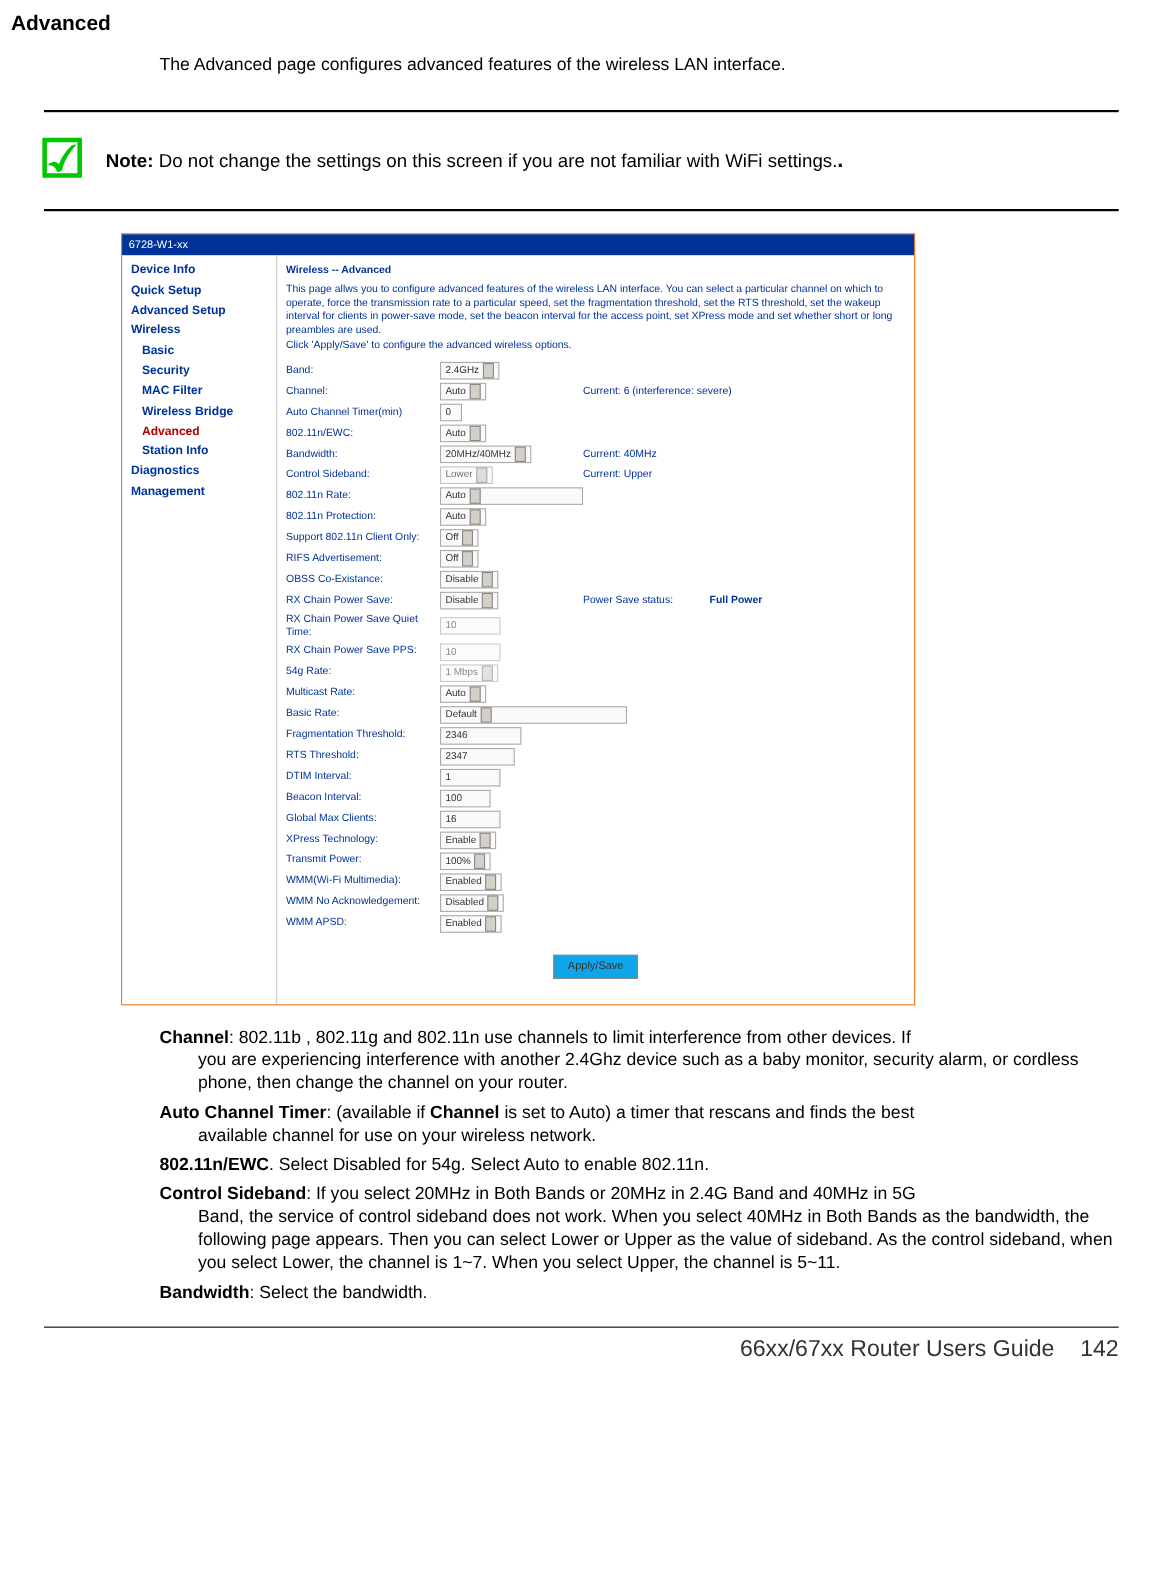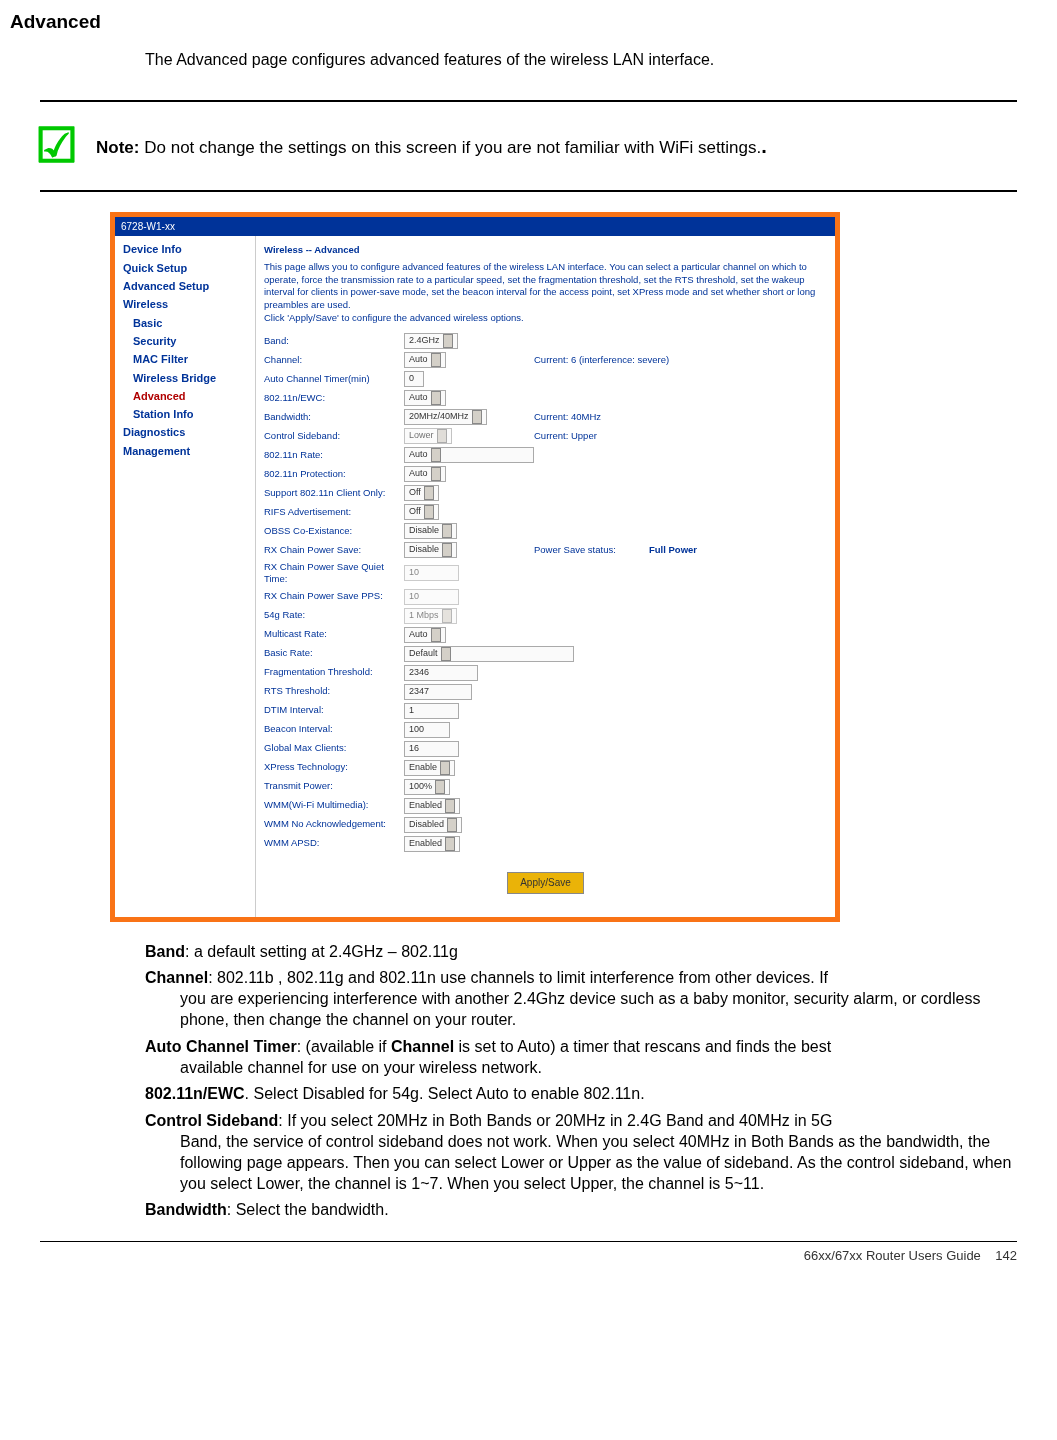--- a/index.html
+++ b/index.html
@@ -41,21 +41,21 @@
   .note-text {
     font-size: 17px;
   }
   .note-text .label {
     font-weight: bold;
   }
   .screenshot {
     width: 720px;
     margin-left: 70px;
     margin-bottom: 20px;
-    border: 5px solid #f97316;
+    border: 1px solid #f97316;
     position: relative;
     font-size: 9px;
   }
   .ss-header {
     background: #003399;
     color: #fff;
     padding: 3px 6px;
     font-family: Verdana, sans-serif;
     font-size: 10px;
   }
@@ -125,21 +125,21 @@
     margin-left:3px;
     background:#d4d0c8;
     border:1px solid #888;
     box-sizing:border-box;
     display:inline-block;
     position:relative;
   }
   .ss-apply {
     width:75px;height:20px;
     border:1px solid #888;
-    background:#eab308;
+    background:#0ea5e9;
     color:#333;
     font-size:10px;
     display:flex;align-items:center;justify-content:center;
     margin: 20px auto 15px auto;
   }
   .definitions {
     margin-left: 105px;
     font-size: 16px;
   }
   .definitions .def {
@@ -150,21 +150,21 @@
   }
   .def .cont {
     display: block;
     margin-left: 35px;
   }
   .footer {
     border-top: 1px solid #000;
     margin-top: 20px;
     padding-top: 6px;
     text-align: right;
-    font-size: 13px;
+    font-size: 21px;
     color:#333;
   }
 </style>
 </head>
 <body>
 
 <div class="section-heading">Advanced</div>
 
 <div class="intro">The Advanced page configures advanced features of the wireless LAN interface.</div>
 
@@ -330,23 +330,20 @@
           <div></div>
       </div>
 
       <div class="ss-apply">Apply/Save</div>
     </div>
   </div>
 </div>
 
 <div class="definitions">
   <div class="def">
-    <span class="term">Band</span><span>: a default setting at 2.4GHz – 802.11g</span>
-  </div>
-  <div class="def">
     <span class="term">Channel</span><span>: 802.11b , 802.11g and 802.11n use channels to limit interference from other devices. If</span>
     <span class="cont">you are experiencing interference with another 2.4Ghz device such as a baby monitor, security alarm, or cordless phone, then change the channel on your router.</span>
   </div>
   <div class="def">
     <span class="term">Auto Channel Timer</span><span>: (available if </span><span class="term">Channel</span><span> is set to Auto) a timer that rescans and finds the best</span>
     <span class="cont">available channel for use on your wireless network.</span>
   </div>
   <div class="def">
     <span class="term">802.11n/EWC</span><span>. Select Disabled for 54g. Select Auto to enable 802.11n.</span>
   </div>

